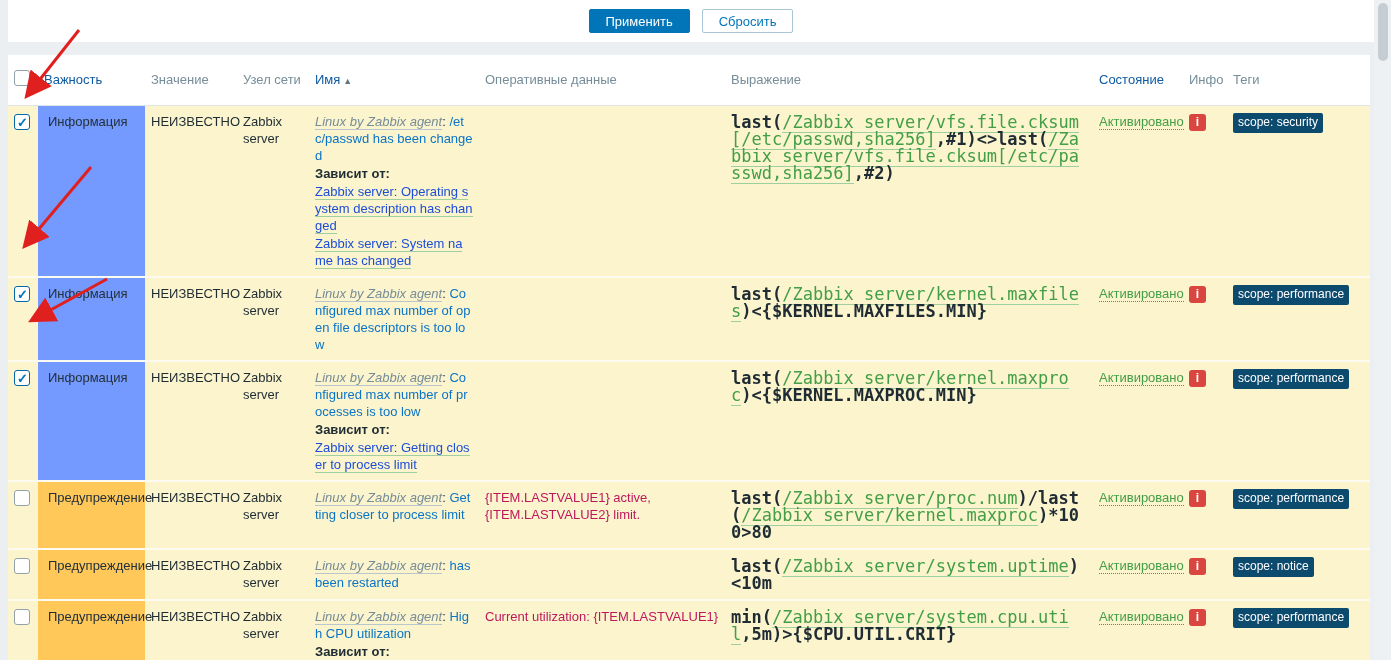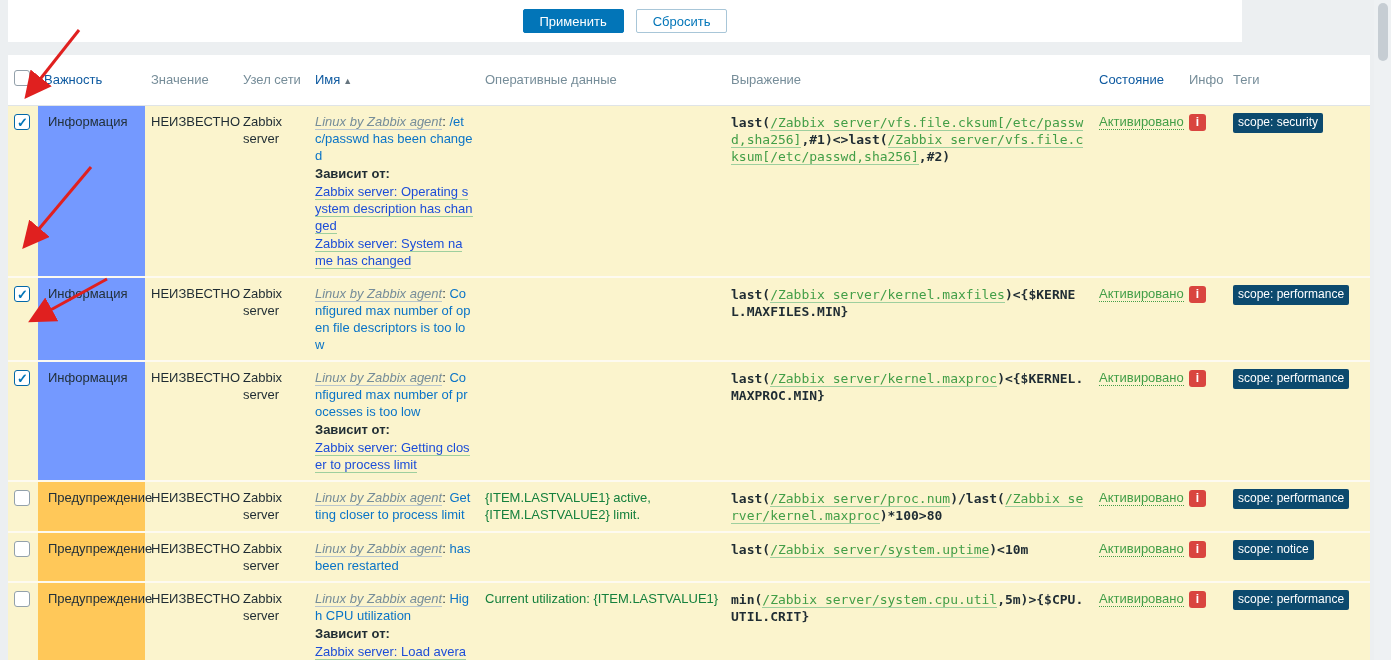--- a/index.html
+++ b/index.html
@@ -3,21 +3,21 @@
 <meta charset="utf-8">
 <style>
   * { margin:0; padding:0; box-sizing:border-box; }
   html,body { font-family:"Liberation Sans", sans-serif; }
   #stage {
     position:relative; width:1391px; height:660px;
     background:#eceff1; overflow:hidden;
   }
   
   .filter-panel {
-    position:absolute; left:8px; top:0; width:1234px; height:42px;
+    position:absolute; left:8px; top:0; width:1366px; height:42px;
     background:#ffffff;
     display:flex; align-items:center; justify-content:center; gap:12px;
   }
   .btn { height:24px; padding:0 16px; font-size:13px; border-radius:2px;
     cursor:pointer; font-family:"Liberation Sans", sans-serif; }
   .btn-primary { background:#0275b8; color:#ffffff; border:1px solid #0275b8; }
   .btn-secondary { background:#ffffff; color:#0275b8; border:1px solid #a8c6d8; }
   
   .table-wrap { position:absolute; left:8px; top:55px; width:1366px; }
   table { border-collapse:collapse; table-layout:fixed; width:1362px; background:#ffffff; }
@@ -45,23 +45,23 @@
     color:#0275b8; font-size:13px; font-weight:bold; }
   td.c-sev { padding-left:10px; color:#22303a; }
   td.c-val { }
   a.host-link { color:#1f2c33; text-decoration:none; }
   td.c-name { word-break:break-all; }
   .tpl-link { color:#768d99; text-decoration:none; border-bottom:1px solid #b9c6cd; cursor:pointer;font-style:italic; }
   .blue-link { color:#0a74c7; text-decoration:none; cursor:pointer; }
   .dep-label { font-weight:bold; color:#1f2c33; margin-top:1px; }
   .green-link { color:#1d4ed8; text-decoration:none; border-bottom:1px solid #9ecf9e; cursor:pointer; display:inline; }
   .dep-line { display:block; margin-top:1px; }
-  td.c-op { color:#15803d; }
+  td.c-op { color:#be185d; }
   td.c-expr { font-family:"DejaVu Sans Mono","Liberation Mono",monospace;
-    font-size:13px; line-height:17px; word-break:break-all; padding-top:8px; }
+    font-size:17px; line-height:17px; word-break:break-all; padding-top:8px; }
   .expr-b { font-weight:bold; color:#1f2c33; }
   .expr-l { color:#429e47; border-bottom:1px solid #9ecf9e; cursor:pointer; }
   .status-link { color:#429e47; text-decoration:none;
     border-bottom:1px dotted #429e47; cursor:pointer; }
   .info-icon { display:inline-block; min-width:17px; height:17px; padding:0 5px;
     background:#d9453f; color:#ffffff; border-radius:3px; text-align:center;
     font-size:12px; font-weight:bold; line-height:17px; cursor:pointer; }
   .tag-badge { display:inline-block; background:#0c4a6e; color:#ffffff;
     border-radius:2px; padding:1px 5px 2px; font-size:12px; margin-right:10px; cursor:default; }
   

